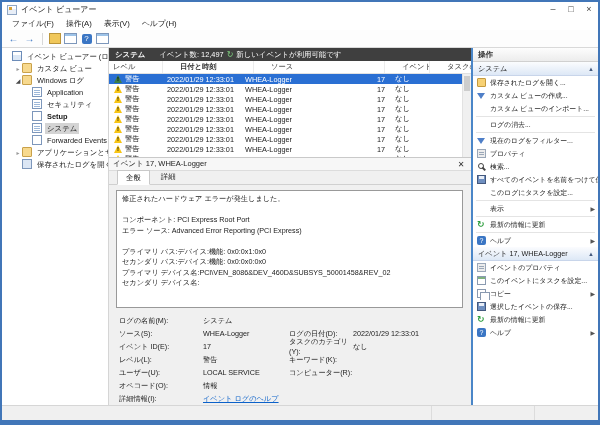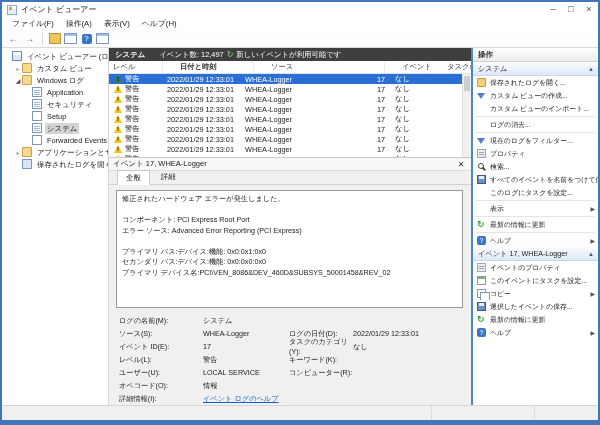--- a/index.html
+++ b/index.html
@@ -174,21 +174,21 @@
         <div class="tree-item" style="padding-left: 22px;">
           <span class="tree-arrow"></span>
           <span class="ti ti-log"></span>
           <span class="tree-label">Application</span>
         </div>
         <div class="tree-item" style="padding-left: 22px;">
           <span class="tree-arrow"></span>
           <span class="ti ti-log"></span>
           <span class="tree-label">セキュリティ</span>
         </div>
-        <div class="tree-item" style="padding-left: 22px;">
+        <div class="tree-item" style="padding-left: 22px; font-weight: bold;">
           <span class="tree-arrow"></span>
           <span class="ti ti-log2"></span>
           <span class="tree-label">Setup</span>
         </div>
         <div class="tree-item selected" style="padding-left: 22px;">
           <span class="tree-arrow"></span>
           <span class="ti ti-log"></span>
           <span class="tree-label">システム</span>
         </div>
         <div class="tree-item" style="padding-left: 22px;">
@@ -332,20 +332,21 @@
           </div>
         <div class="desc-box">
             <div class="desc-line">修正されたハードウェア エラーが発生しました。</div>
             <div class="desc-line"></div>
             <div class="desc-line">コンポーネント: PCI Express Root Port</div>
             <div class="desc-line">エラー ソース: Advanced Error Reporting (PCI Express)</div>
             <div class="desc-line"></div>
             <div class="desc-line">プライマリ バス:デバイス:機能: 0x0:0x1:0x0</div>
             <div class="desc-line">セカンダリ バス:デバイス:機能: 0x0:0x0:0x0</div>
             <div class="desc-line">プライマリ デバイス名:PCI\VEN_8086&amp;DEV_460D&amp;SUBSYS_50001458&amp;REV_02</div>
+            <div class="desc-line">セカンダリ デバイス名:</div>
           </div>
         <div class="fields">
             <div class="field-row">
               <span class="f-llabel">ログの名前(M):</span>
               <span class="f-lvalue">システム</span>
               <span class="f-rlabel"></span>
               <span class="f-rvalue"></span>
             </div>
             <div class="field-row">
               <span class="f-llabel">ソース(S):</span>

